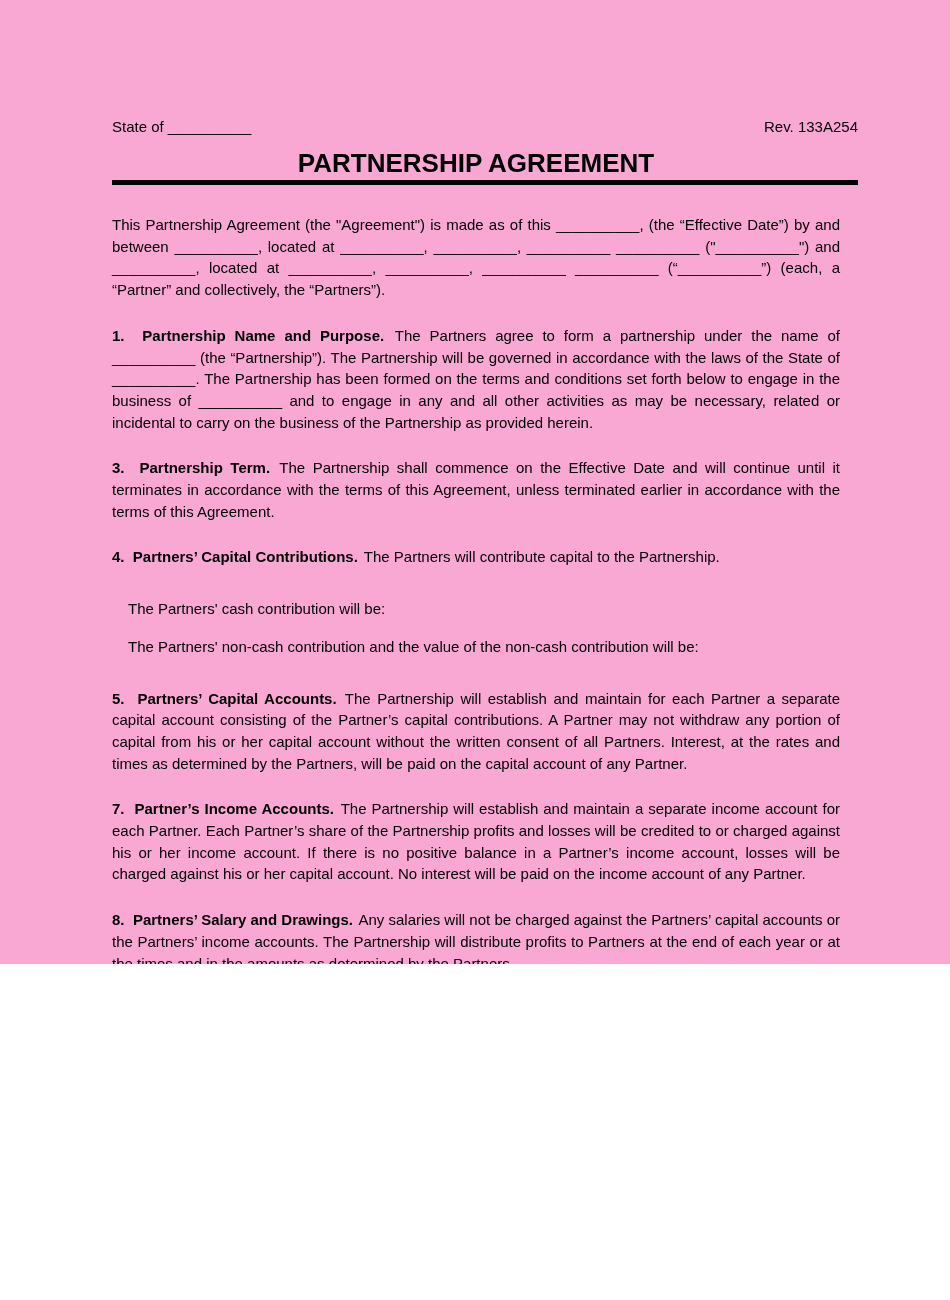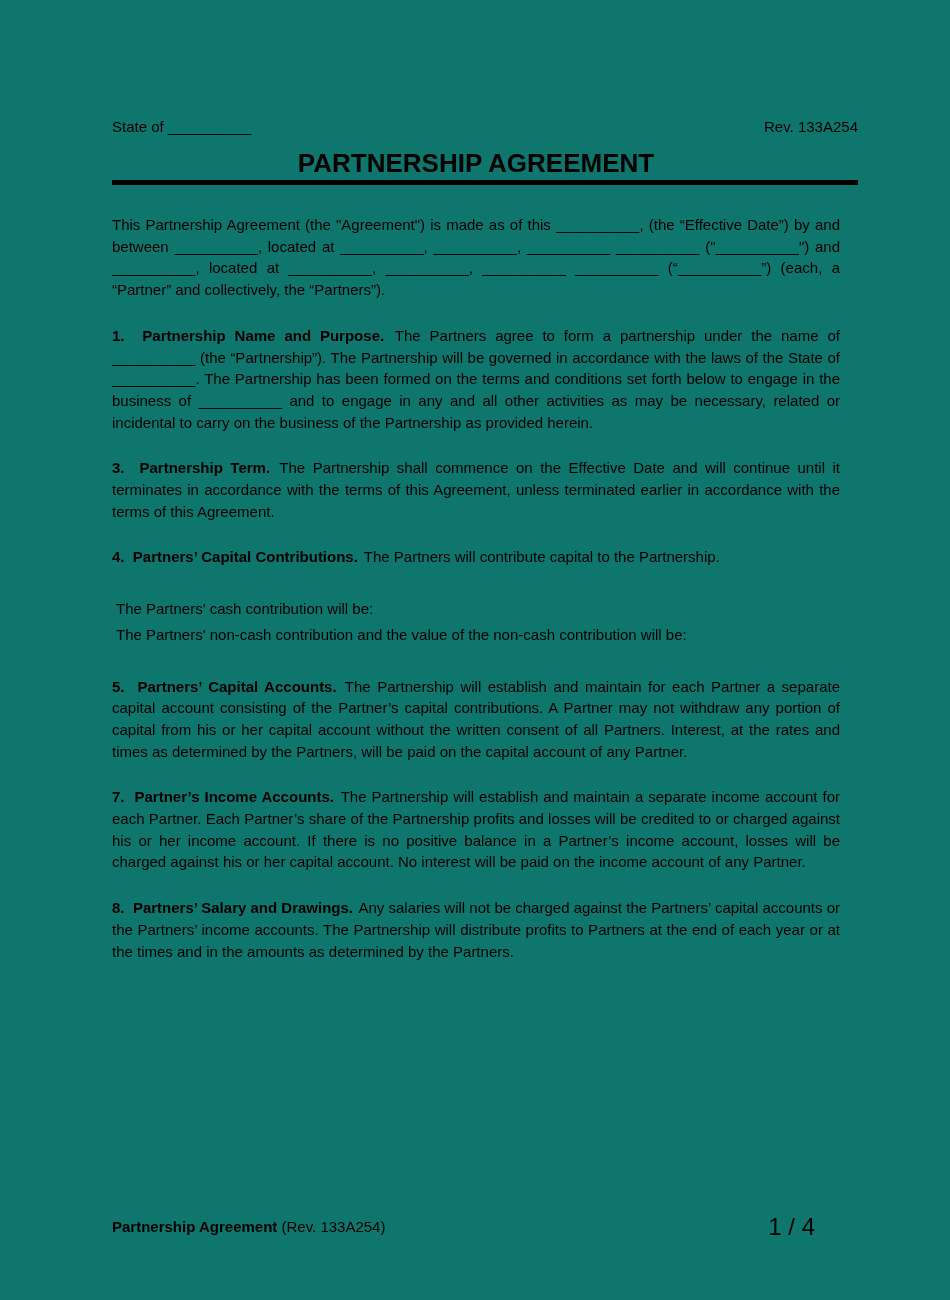--- a/index.html
+++ b/index.html
@@ -1,21 +1,21 @@
 <!DOCTYPE html>
 <html><head>
 <meta charset="utf-8">
 <style>
   html, body { margin: 0; padding: 0; background: #ffffff; }
   * { box-sizing: border-box; }
   .page {
     position: relative;
     width: 950px;
-    height: 1300px;
-    background: #0f766e;
+    height: 964px;
+    background: #f9a8d4;
     color: #000000;
     font-family: "Liberation Sans", sans-serif;
     font-size: 15px;
     line-height: 21.7px;
     padding: 118px 110px 0 112px;
     overflow: hidden;
   }
   .header-row {
     display: flex;
     justify-content: space-between;
@@ -39,21 +39,21 @@
     border-bottom: 2px solid #000;
   }
   .para {
     text-align: justify;
     margin: 24px 0 0 0;
   }
   .para.intro { margin-top: 29px; }
   .para.mt-lg { margin-top: 30px; }
   .sh { font-weight: bold; margin-right: 2px; }
   .lines-block { margin: 30px 0 0 0; }
-  .lines-block p { margin: 4px; }
+  .lines-block p { margin: 16px; }
   .footer {
     position: absolute;
     left: 112px;
     right: 110px;
     top: 1216px;
     display: flex;
     justify-content: space-between;
     align-items: flex-end;
   }
   .pageno {

